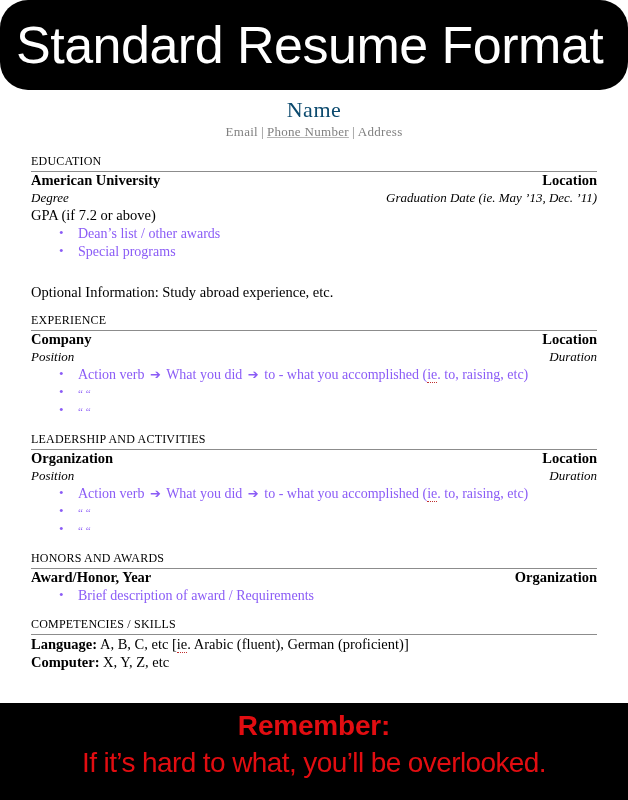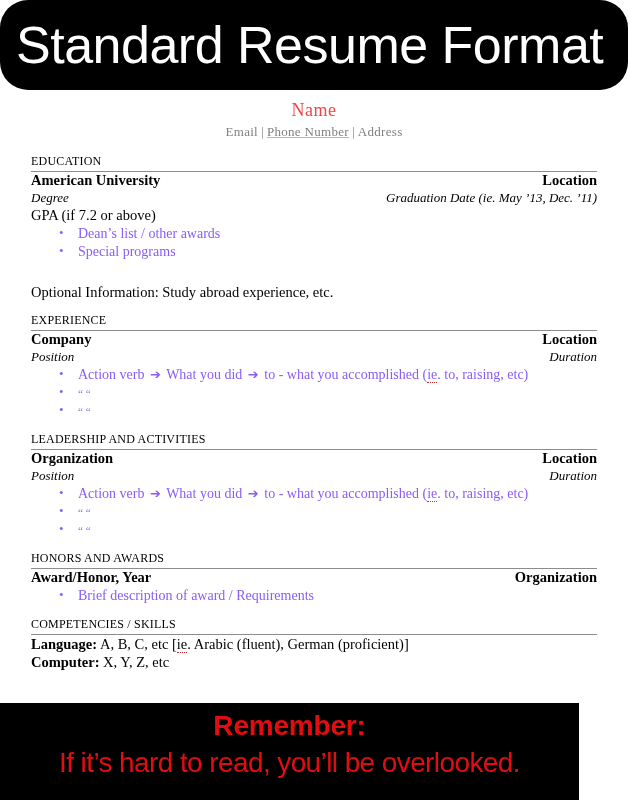--- a/index.html
+++ b/index.html
@@ -54,22 +54,22 @@
     box-sizing: border-box;
     padding: 0 31px 0 31px;
   }
 
   .name-block {
     text-align: center;
     padding-top: 6px;
   }
   .name {
     font-family: "Liberation Serif", serif;
-    font-size: 18px;
-    color: #ef4444;
+    font-size: 22px;
+    color: #0c4a6e;
     line-height: 26px;
     letter-spacing: 0.5px;
   }
   .contact {
     font-family: "Liberation Serif", serif;
     font-size: 13px;
     color: #808080;
     line-height: 17px;
     letter-spacing: 0.3px;
   }
@@ -159,21 +159,21 @@
     line-height: 18px;
     color: #000;
     margin-top: 22px;
   }
 
   
   .banner-bottom {
     position: absolute;
     left: 0;
     top: 703px;
-    width: 579px;
+    width: 628px;
     height: 97px;
     background: #000000;
     text-align: center;
     overflow: hidden;
   }
   .remember {
     font-family: "Liberation Sans", sans-serif;
     font-weight: bold;
     font-size: 28px;
     line-height: 38px;
@@ -280,16 +280,16 @@
       <div class="plain-line">
         <span class="b">Computer:</span>
         <span>X, Y, Z, etc</span>
       </div>
     </div>
 
   </div>
 
   <div class="banner-bottom">
     <div class="remember">Remember:</div>
-    <div class="overlooked">If it’s hard to read, you’ll be overlooked.</div>
+    <div class="overlooked">If it’s hard to what, you’ll be overlooked.</div>
   </div>
 
 </div>
 
 </body></html>

